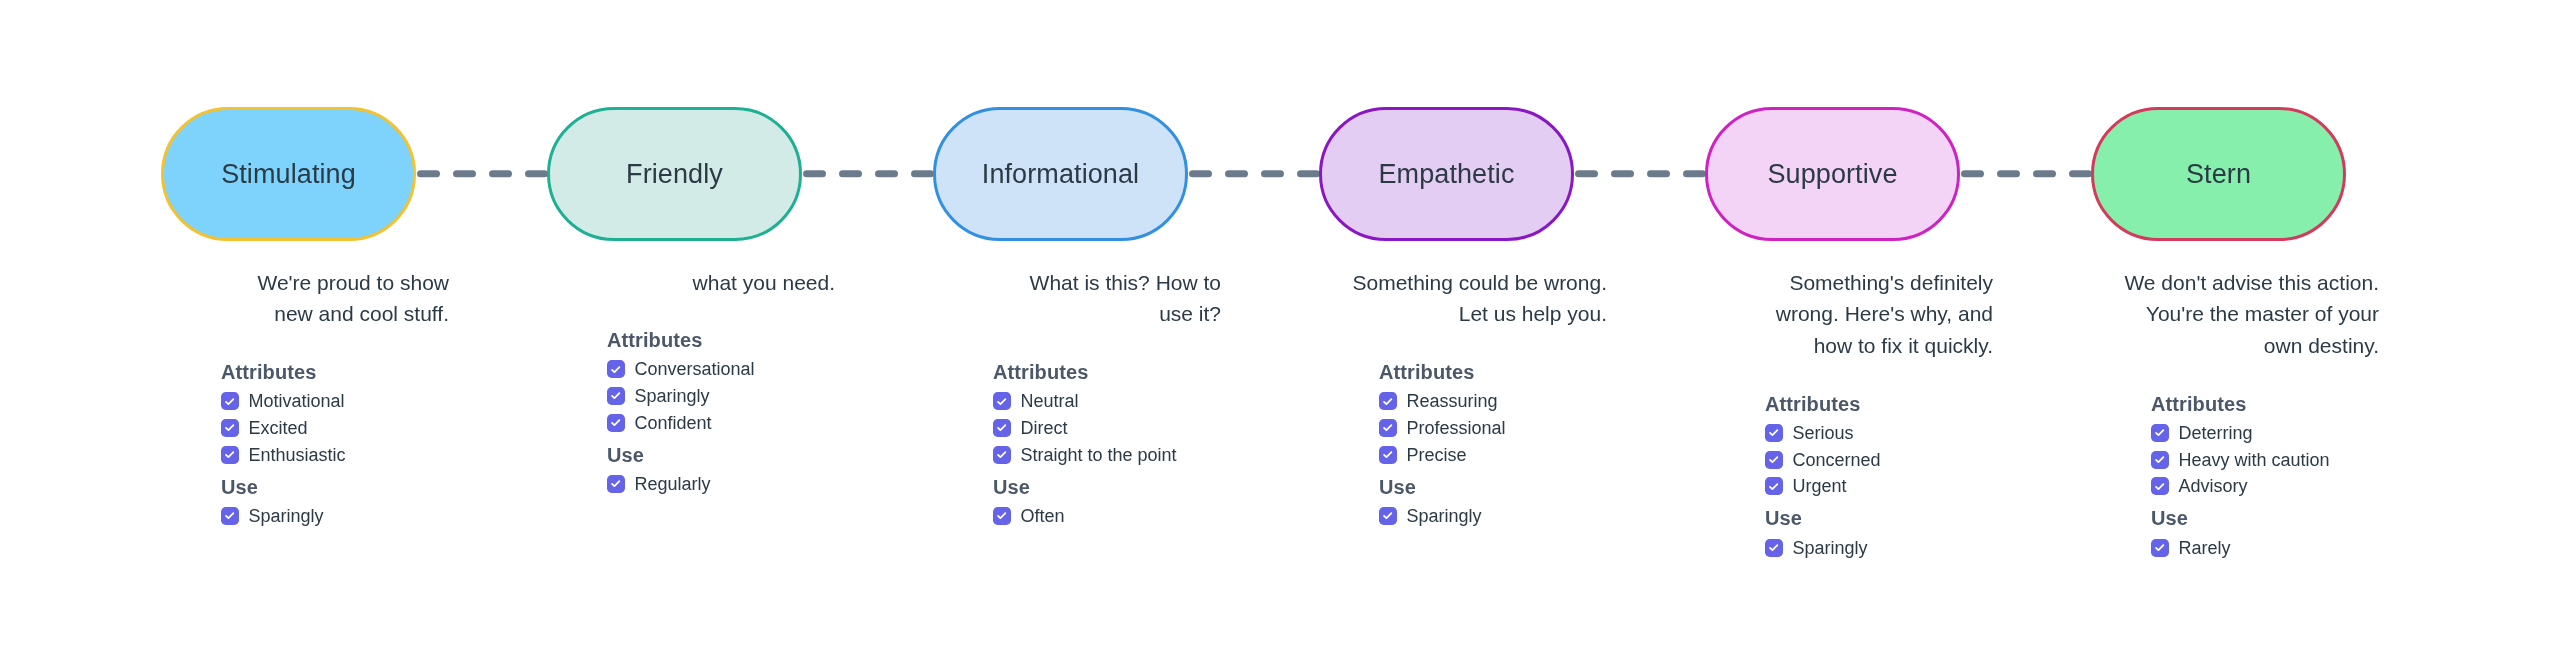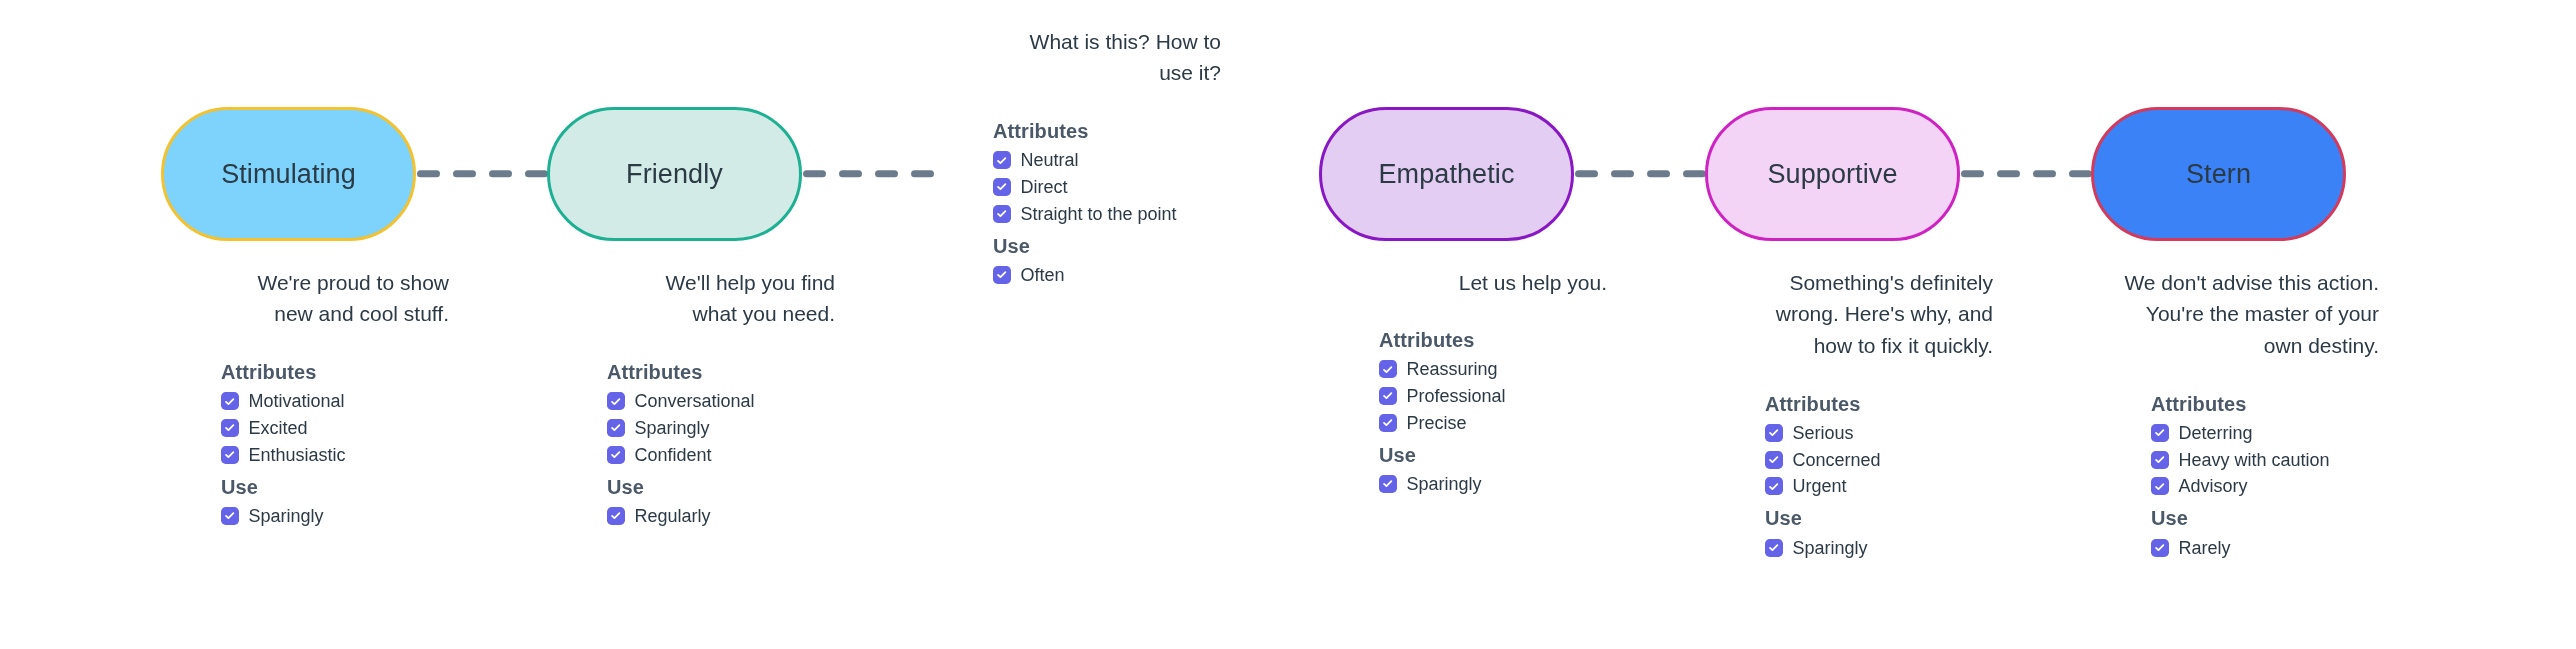--- a/index.html
+++ b/index.html
@@ -219,21 +219,20 @@
             <span class="pill-label">Friendly</span>
           </div>
           <div class="connector">
             <span class="dash" style="background: rgb(107, 123, 140);"></span>
             <span class="dash" style="background: rgb(107, 123, 140);"></span>
             <span class="dash" style="background: rgb(107, 123, 140);"></span>
             <span class="dash" style="background: rgb(107, 123, 140);"></span>
           </div>
         </div>
         <div class="description">
-          <span class="line">We'll help you find</span>
           <span class="line">what you need.</span>
         </div>
         <div class="groups">
           <div class="group">
             <div class="group-title">Attributes</div>
             <div class="check-item">
               <span class="checkbox" style="background: rgb(101, 99, 232);">
                 <svg width="11.4" height="11.4" viewBox="0 0 17 17">
                   <path d="M3 8.7 L6.6 12.2 L14 4.6" fill="none" stroke="#ffffff" stroke-width="2.6" stroke-linecap="round" stroke-linejoin="round"></path>
                 </svg>
@@ -264,20 +263,31 @@
                 <svg width="11.4" height="11.4" viewBox="0 0 17 17">
                   <path d="M3 8.7 L6.6 12.2 L14 4.6" fill="none" stroke="#ffffff" stroke-width="2.6" stroke-linecap="round" stroke-linejoin="round"></path>
                 </svg>
               </span>
               <span class="check-label">Regularly</span>
             </div>
           </div>
         </div>
       </div>
       <div class="tone-column">
+        <div class="pill-row">
+          <div class="pill" style="background: rgb(207, 227, 248); border-color: rgb(49, 144, 224);">
+            <span class="pill-label">Informational</span>
+          </div>
+          <div class="connector">
+            <span class="dash" style="background: rgb(107, 123, 140);"></span>
+            <span class="dash" style="background: rgb(107, 123, 140);"></span>
+            <span class="dash" style="background: rgb(107, 123, 140);"></span>
+            <span class="dash" style="background: rgb(107, 123, 140);"></span>
+          </div>
+        </div>
         <div class="description">
           <span class="line">What is this? How to</span>
           <span class="line">use it?</span>
         </div>
         <div class="groups">
           <div class="group">
             <div class="group-title">Attributes</div>
             <div class="check-item">
               <span class="checkbox" style="background: rgb(101, 99, 232);">
                 <svg width="11.4" height="11.4" viewBox="0 0 17 17">
@@ -322,20 +332,21 @@
             <span class="pill-label">Empathetic</span>
           </div>
           <div class="connector">
             <span class="dash" style="background: rgb(107, 123, 140);"></span>
             <span class="dash" style="background: rgb(107, 123, 140);"></span>
             <span class="dash" style="background: rgb(107, 123, 140);"></span>
             <span class="dash" style="background: rgb(107, 123, 140);"></span>
           </div>
         </div>
         <div class="description">
+          <span class="line">Something could be wrong.</span>
           <span class="line">Let us help you.</span>
         </div>
         <div class="groups">
           <div class="group">
             <div class="group-title">Attributes</div>
             <div class="check-item">
               <span class="checkbox" style="background: rgb(101, 99, 232);">
                 <svg width="11.4" height="11.4" viewBox="0 0 17 17">
                   <path d="M3 8.7 L6.6 12.2 L14 4.6" fill="none" stroke="#ffffff" stroke-width="2.6" stroke-linecap="round" stroke-linejoin="round"></path>
                 </svg>
@@ -425,21 +436,21 @@
                   <path d="M3 8.7 L6.6 12.2 L14 4.6" fill="none" stroke="#ffffff" stroke-width="2.6" stroke-linecap="round" stroke-linejoin="round"></path>
                 </svg>
               </span>
               <span class="check-label">Sparingly</span>
             </div>
           </div>
         </div>
       </div>
       <div class="tone-column">
         <div class="pill-row">
-          <div class="pill" style="background: #3b82f6; border-color: rgb(212, 58, 92);">
+          <div class="pill" style="background: #86efac; border-color: rgb(212, 58, 92);">
             <span class="pill-label">Stern</span>
           </div>
         </div>
         <div class="description">
           <span class="line">We don't advise this action.</span>
           <span class="line">You're the master of your</span>
           <span class="line">own destiny.</span>
         </div>
         <div class="groups">
           <div class="group">

